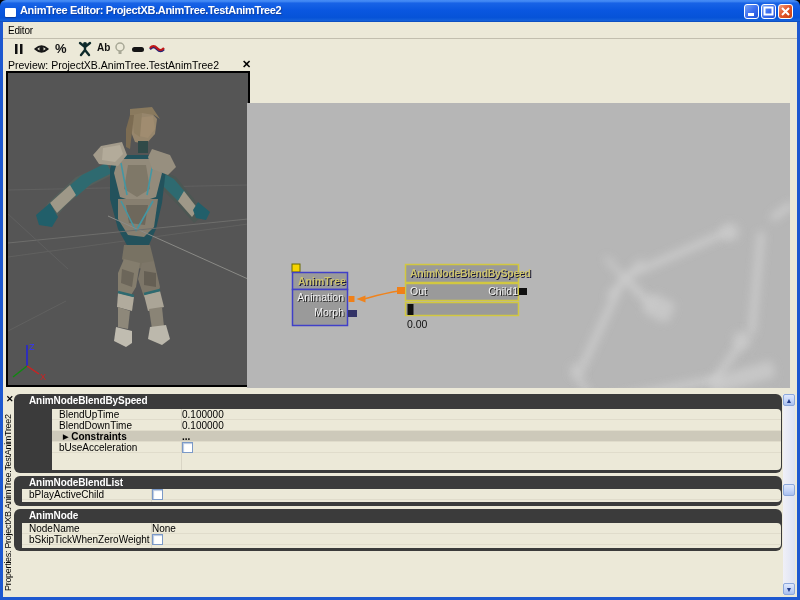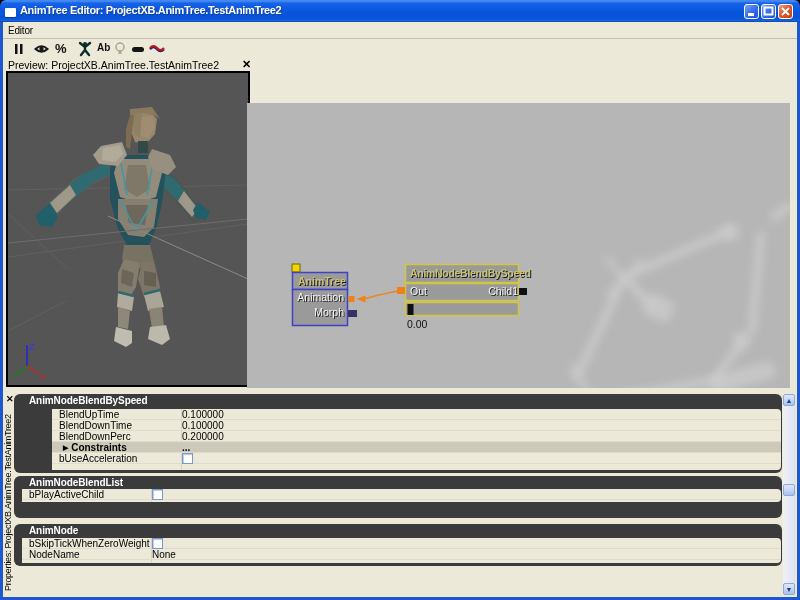--- a/index.html
+++ b/index.html
@@ -250,55 +250,51 @@
       <div class="ghead" style="top:0px;height:13px;line-height:13px;">AnimNodeBlendBySpeed</div>
       <div class="gcontent" style="top:15px;height:61px;margin-left:30px;">
         <div class="prow">
           <span class="plabel">BlendUpTime</span>
           <span class="pval">0.100000</span>
         </div>
         <div class="prow">
           <span class="plabel">BlendDownTime</span>
           <span class="pval">0.100000</span>
         </div>
-        <div class="prow">
-          <span class="plabel">BlendDownPerc</span>
-          <span class="pval">0.200000</span>
-        </div>
         <div class="prow" style="background:#cdc9ba;font-weight:bold;">
           <span class="plabel" style="left:11px;"><span style="font-size:7px;vertical-align:1px;">▶</span> <b>Constraints</b></span>
           <span class="pval">...</span>
         </div>
         <div class="prow">
           <span class="plabel">bUseAcceleration</span>
           <span class="cb"></span>
         </div>
       </div>
     </div>
 
-    <div class="group" style="top:88px;height:42px;">
+    <div class="group" style="top:88px;height:30px;">
       <div class="ghead" style="top:0px;height:13px;line-height:13px;">AnimNodeBlendList</div>
       <div class="gcontent" style="top:13px;height:13px;text-align:center;">
         <div class="prow">
           <span class="plabel">bPlayActiveChild</span>
           <span class="cb"></span>
         </div>
       </div>
     </div>
 
-    <div class="group" style="top:136px;height:42px;padding-left:8px;">
+    <div class="group" style="top:121px;height:42px;padding-left:8px;">
       <div class="ghead" style="top:0px;height:13px;line-height:13px;">AnimNode</div>
       <div class="gcontent" style="top:14px;height:25px;">
         <div class="prow">
+          <span class="plabel">NodeName</span>
+          <span class="pval">None</span>
+        </div>
+        <div class="prow">
           <span class="plabel">bSkipTickWhenZeroWeight</span>
           <span class="cb"></span>
-        </div>
-        <div class="prow">
-          <span class="plabel">NodeName</span>
-          <span class="pval">None</span>
         </div>
       </div>
     </div>
   </div>
 
   <div class="abs" id="sbar">
     <div class="sbtn" style="top:0;">▲</div>
     <div class="sbtn" style="top:90px;height:12px;"></div>
     <div class="sbtn" style="top:189px;">▼</div>
   </div>

